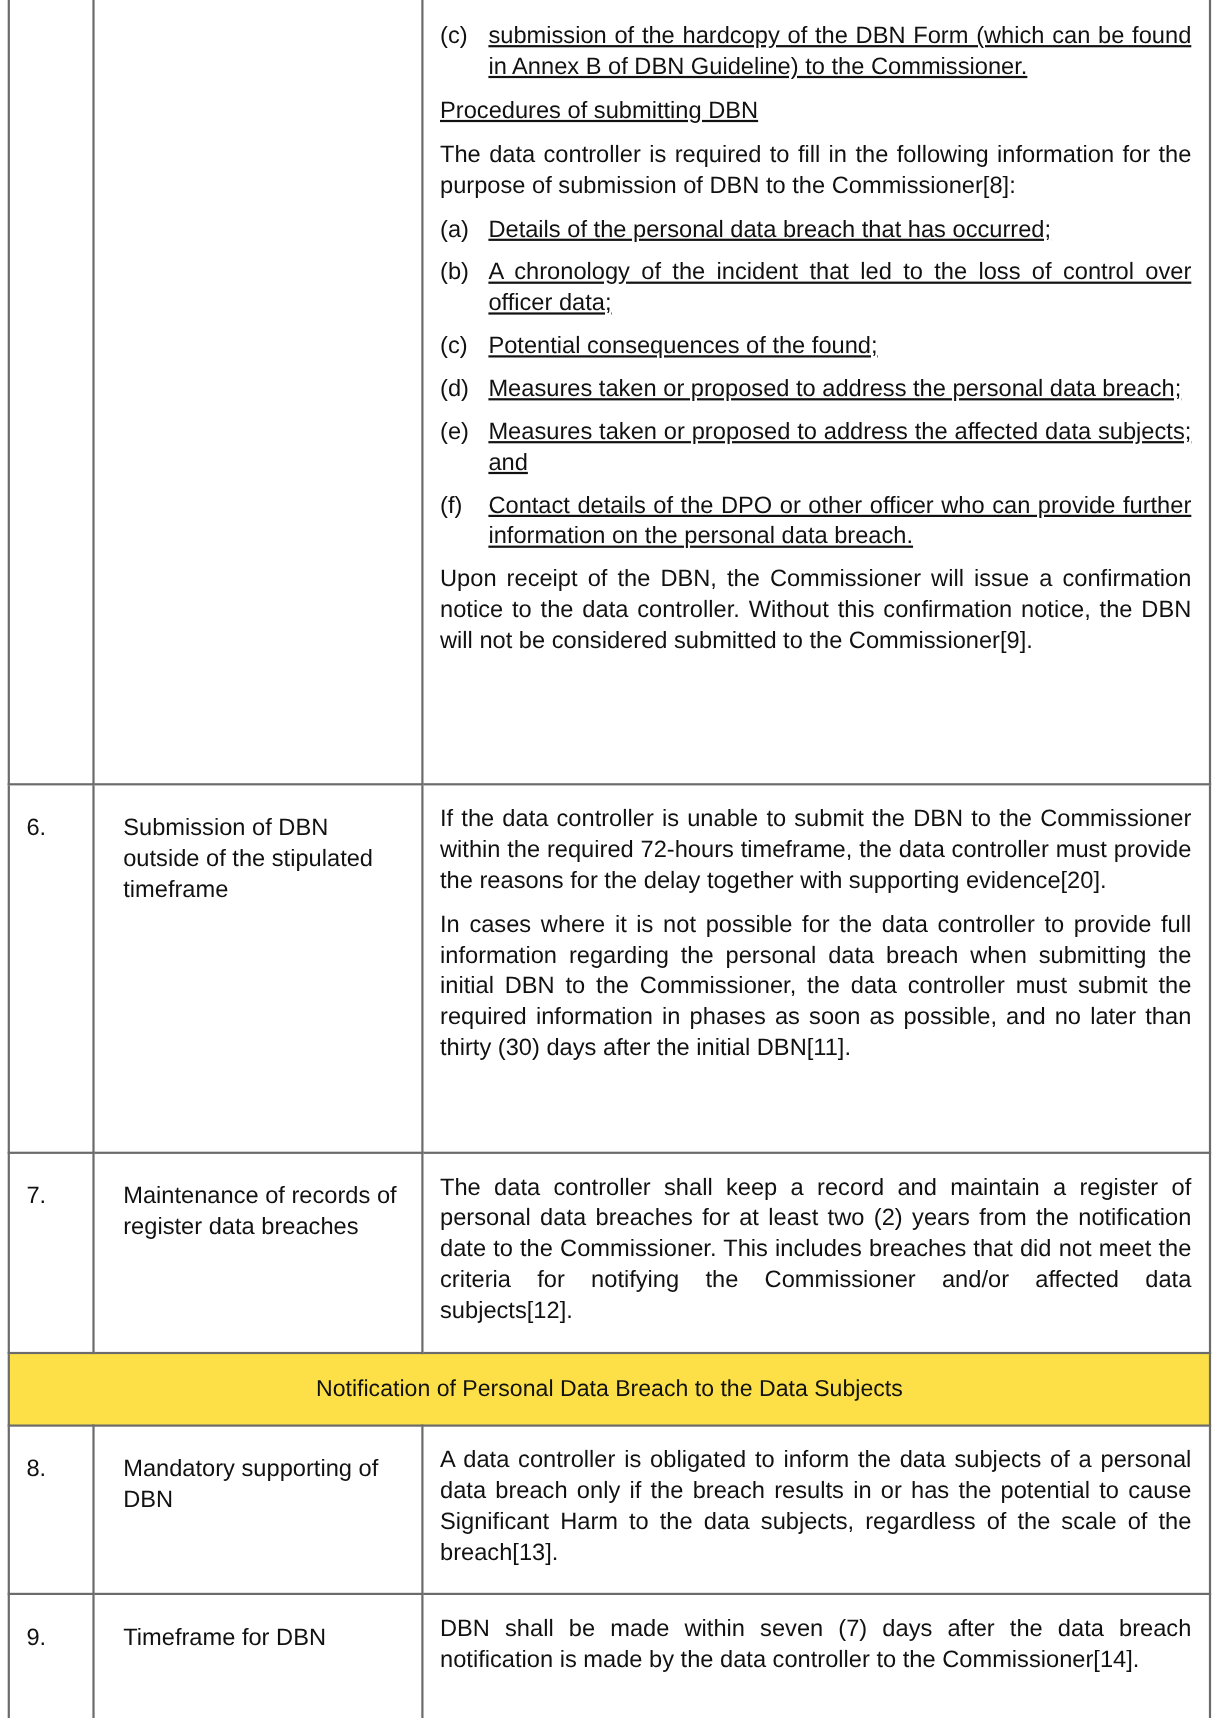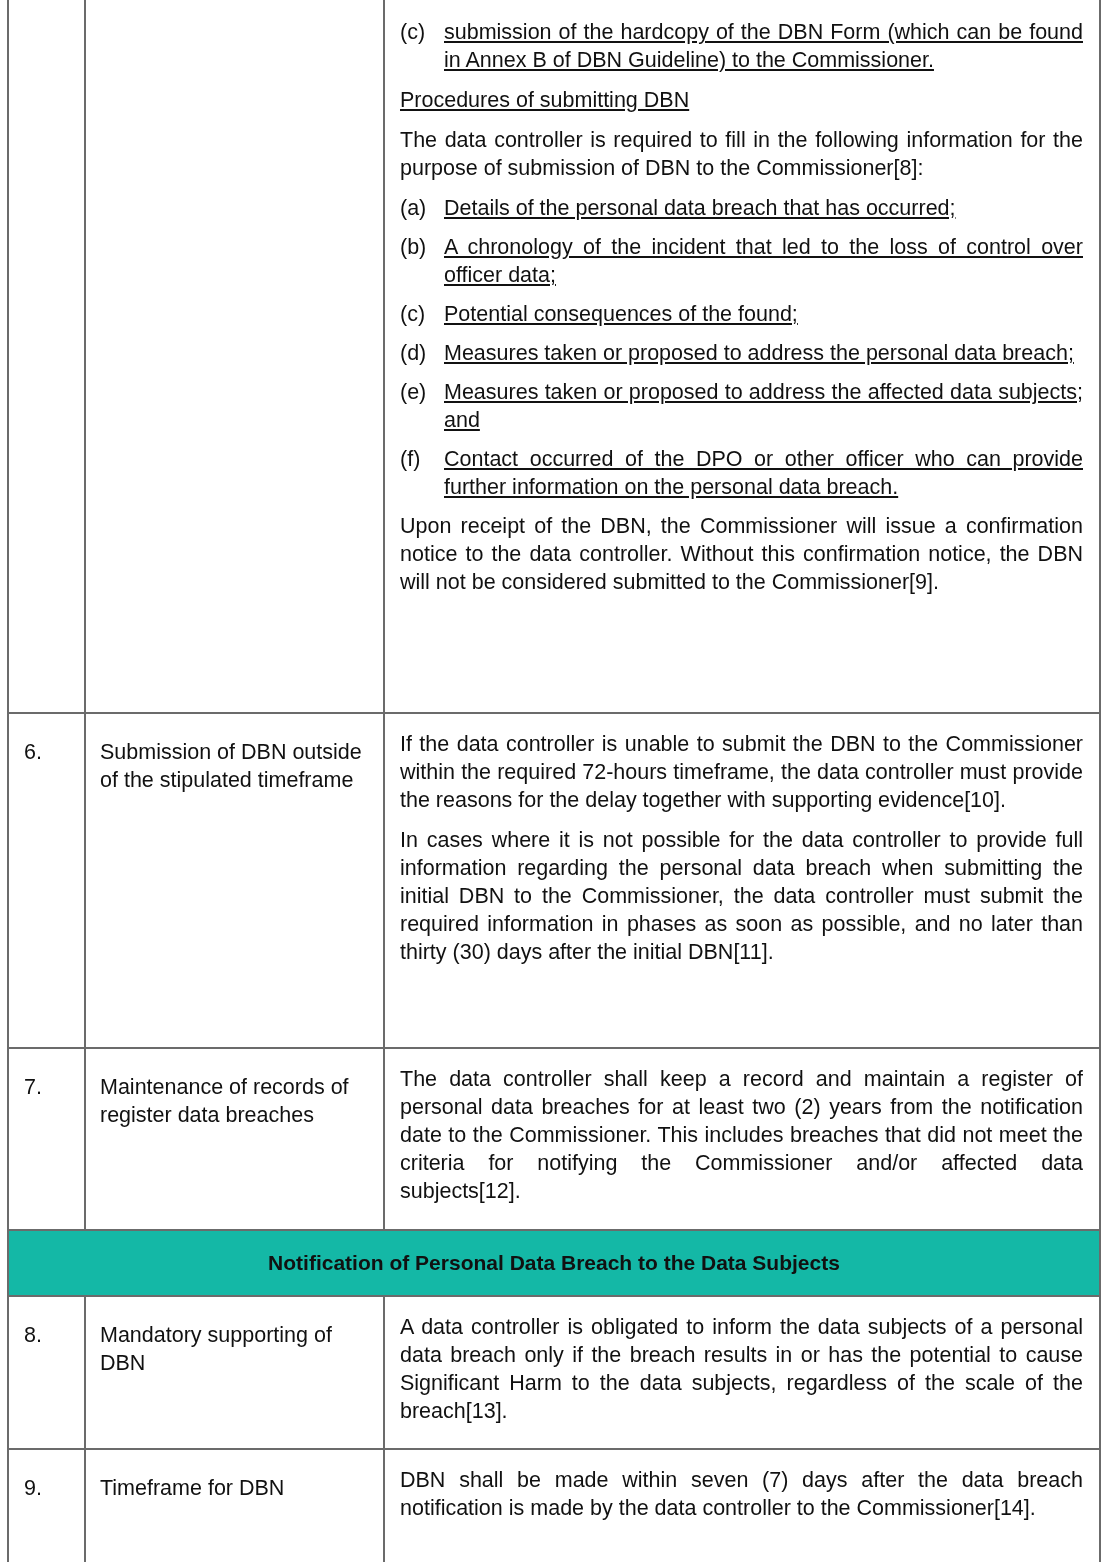--- a/index.html
+++ b/index.html
@@ -2,30 +2,30 @@
 <html><head>
 <meta charset="utf-8">
 <style>
   html, body { margin: 0; padding: 0; background: #ffffff; }
   body { width: 1107px; height: 1562px; overflow: hidden; position: relative;
          font-family: "Liberation Sans", "DejaVu Sans", sans-serif; color: #111; }
   table.doc { position: absolute; left: 7px; top: -2px; width: 1092px; border-collapse: collapse; table-layout: fixed; }
   table.doc td { border: 2px solid #6b6b6b; vertical-align: top; font-size: 21.5px; line-height: 28px; }
   col.c1 { width: 77px; } col.c2 { width: 299px; } col.c3 { width: 716px; }
   td.num { padding: 24px 0 0 15px; }
-  td.title { padding: 24px 10px 0 14px; }
+  td.title { padding: 24px 10px 0 26px; }
   td.body { padding: 16px 16px 20px 15px; text-align: justify; }
   td.body.first { padding-top: 18px; }
   .para { margin: 0 0 12px 0; }
   .para:last-child { margin-bottom: 0; }
   .item { display: flex; margin: 0 0 11px 0; }
   .item .lbl { width: 44px; flex: none; }
   .item .txt { flex: 1; text-align: justify; text-decoration: underline; }
   .subhead { text-decoration: underline; margin: 12px 0 12px 0; }
-  tr.section td { background: #14b8a6; text-align: center; font-weight: bold; font-size: 21px; height: 64px; vertical-align: middle; padding: 0; }
+  tr.section td { background: #fde047; text-align: center; font-weight: normal; font-size: 21px; height: 64px; vertical-align: middle; padding: 0; }
 </style>
 </head>
 <body>
 
 <table class="doc">
   <colgroup>
       <col class="c1">
       <col class="c2">
       <col class="c3">
     </colgroup>
@@ -56,31 +56,31 @@
       <div class="item">
         <span class="lbl">(d)</span>
         <span class="txt">Measures taken or proposed to address the personal data breach;</span>
       </div>
       <div class="item">
         <span class="lbl">(e)</span>
         <span class="txt">Measures taken or proposed to address the affected data subjects; and</span>
       </div>
       <div class="item">
         <span class="lbl">(f)</span>
-        <span class="txt">Contact occurred of the DPO or other officer who can provide further information on the personal data breach.</span>
+        <span class="txt">Contact details of the DPO or other officer who can provide further information on the personal data breach.</span>
       </div>
       <div class="para">Upon receipt of the DBN, the Commissioner will issue a confirmation notice to the data controller. Without this confirmation notice, the DBN will not be considered submitted to the Commissioner[9].</div>
     </td>
   </tr>
 
   <tr style="height:335px;">
     <td class="num">6.</td>
     <td class="title">Submission of DBN outside of the stipulated timeframe</td>
     <td class="body">
-      <div class="para">If the data controller is unable to submit the DBN to the Commissioner within the required 72-hours timeframe, the data controller must provide the reasons for the delay together with supporting evidence[10].</div>
+      <div class="para">If the data controller is unable to submit the DBN to the Commissioner within the required 72-hours timeframe, the data controller must provide the reasons for the delay together with supporting evidence[20].</div>
       <div class="para">In cases where it is not possible for the data controller to provide full information regarding the personal data breach when submitting the initial DBN to the Commissioner, the data controller must submit the required information in phases as soon as possible, and no later than thirty (30) days after the initial DBN[11].</div>
     </td>
   </tr>
 
   <tr style="height:182px;">
     <td class="num">7.</td>
     <td class="title">Maintenance of records of register data breaches</td>
     <td class="body">
       <div class="para">The data controller shall keep a record and maintain a register of personal data breaches for at least two (2) years from the notification date to the Commissioner. This includes breaches that did not meet the criteria for notifying the Commissioner and/or affected data subjects[12].</div>
     </td>

